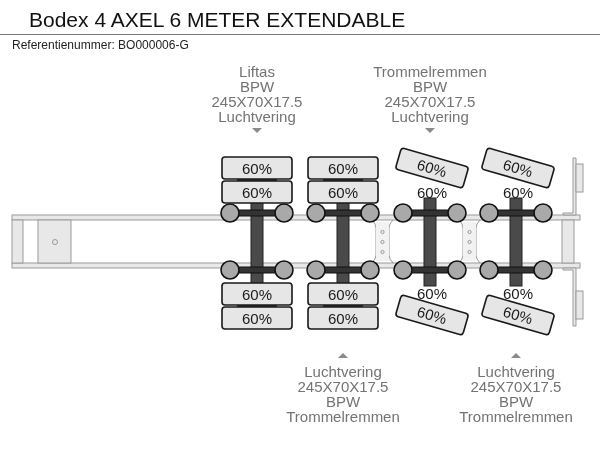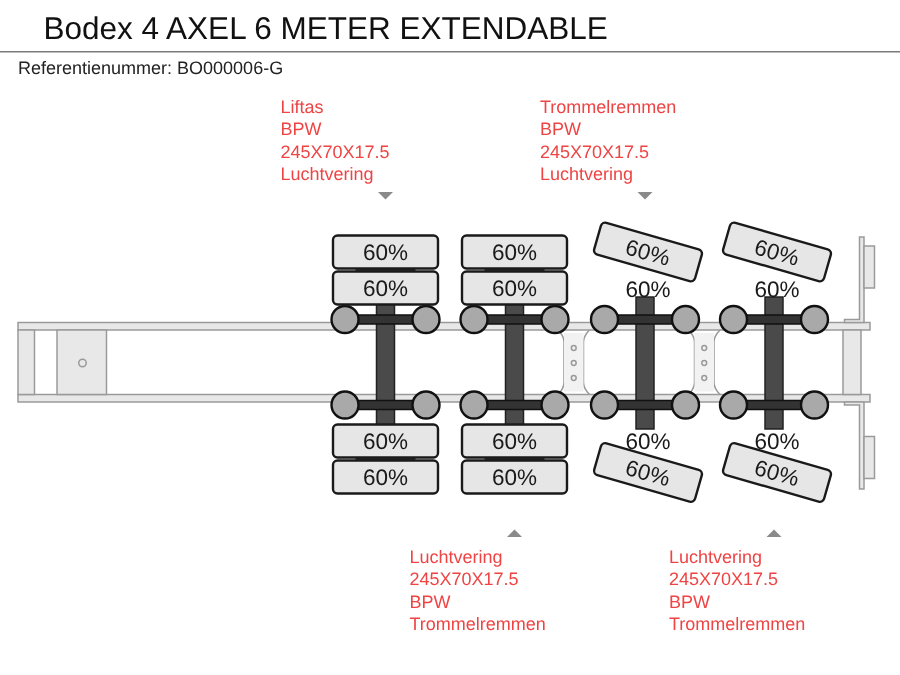--- a/index.html
+++ b/index.html
@@ -1,21 +1,21 @@
 <!DOCTYPE html>
 <html><head>
 <meta charset="utf-8">
 <style>
   html, body { margin: 0; padding: 0; background: #ffffff; }
   body { width: 600px; height: 450px; position: relative; overflow: hidden;
          font-family: "Liberation Sans", sans-serif; color: #1a1a1a; }
   .title { position: absolute; left: 29px; top: 8px; font-size: 21px; line-height: 24px; color: #111; white-space: nowrap; }
   .sep { position: absolute; left: 0; top: 34px; width: 600px; height: 1px; background: #7a7a7a; }
   .ref { position: absolute; left: 12px; top: 38px; font-size: 12px; line-height: 15px; color: #222; white-space: nowrap; }
-  .label-block { position: absolute; width: 140px; text-align: left; font-size: 12px; line-height: 15px; color: #ef4444; }
+  .label-block { position: absolute; width: 140px; text-align: center; font-size: 15px; line-height: 15px; color: #737373; }
   .label-block div { white-space: nowrap; }
   .arrow-down { width: 0; height: 0; margin: 4px auto 0; border-left: 5px solid transparent; border-right: 5px solid transparent; border-top: 5px solid #8a8a8a; }
   .arrow-up { width: 0; height: 0; margin: 0 auto 6px; border-left: 5px solid transparent; border-right: 5px solid transparent; border-bottom: 5px solid #8a8a8a; }
   svg { position: absolute; left: 0; top: 0; }
   .tire-text { font-family: "Liberation Sans", sans-serif; font-size: 15px; fill: #1a1a1a; }
 </style>
 </head>
 <body>
 
 <div class="title">Bodex 4 AXEL 6 METER EXTENDABLE</div>

